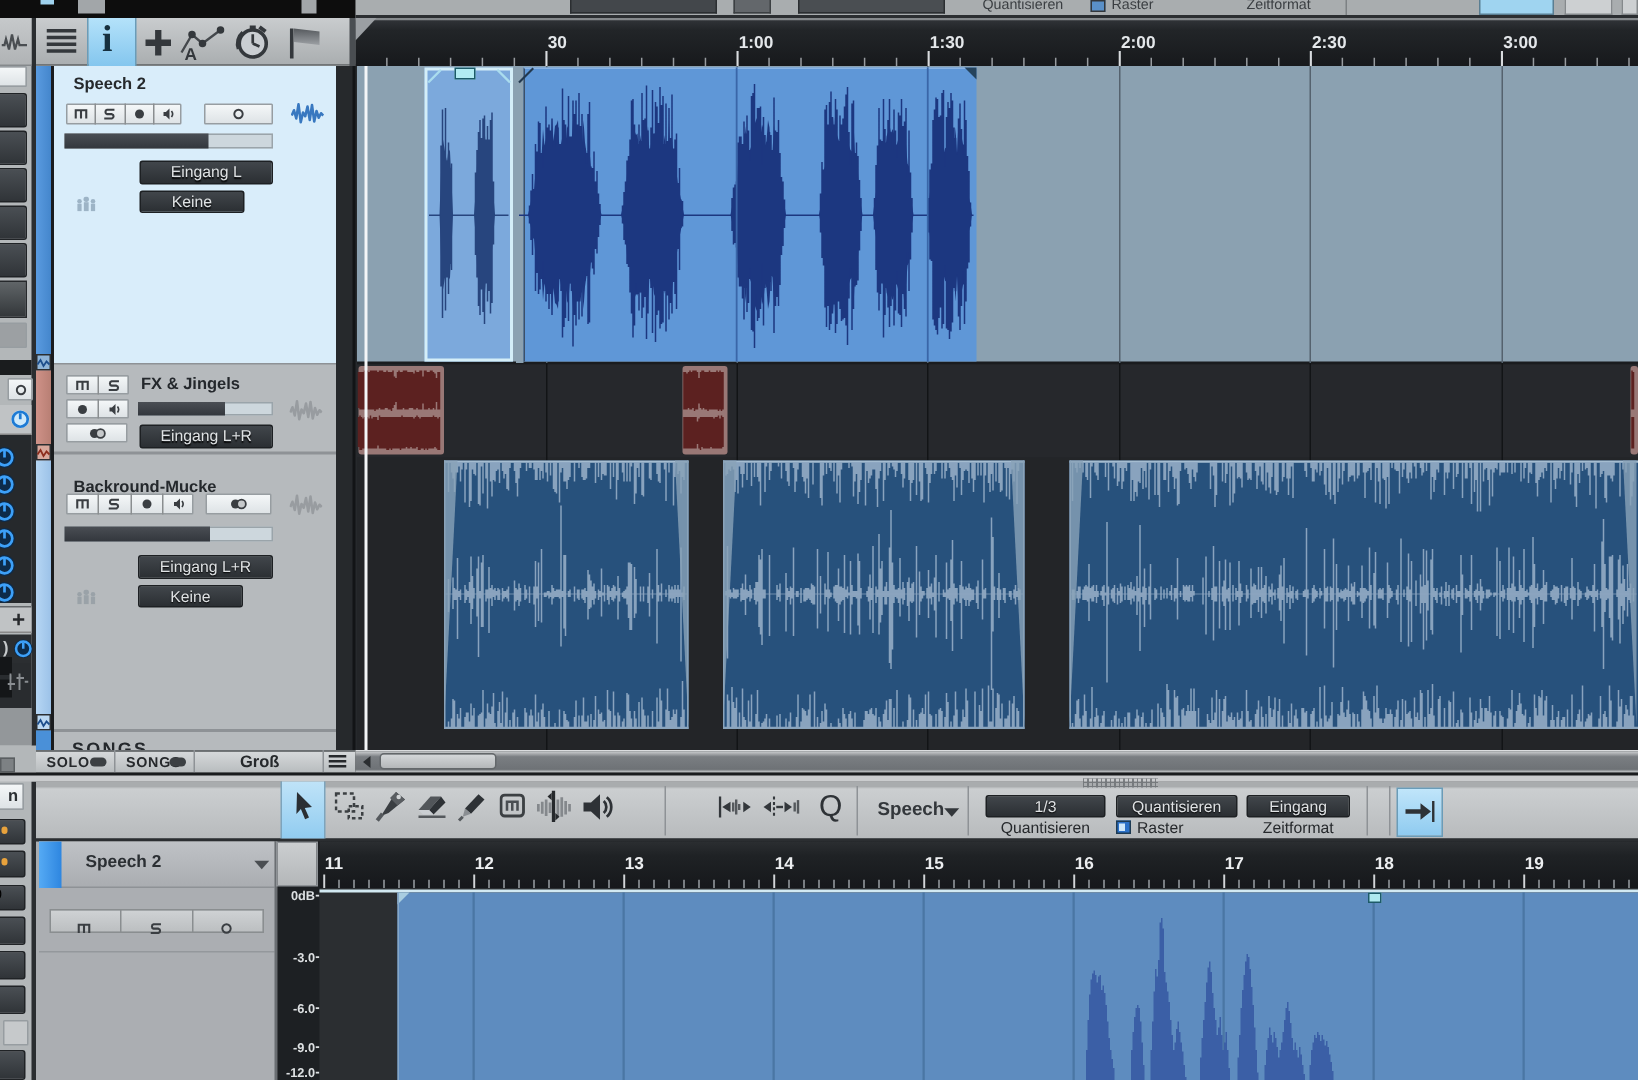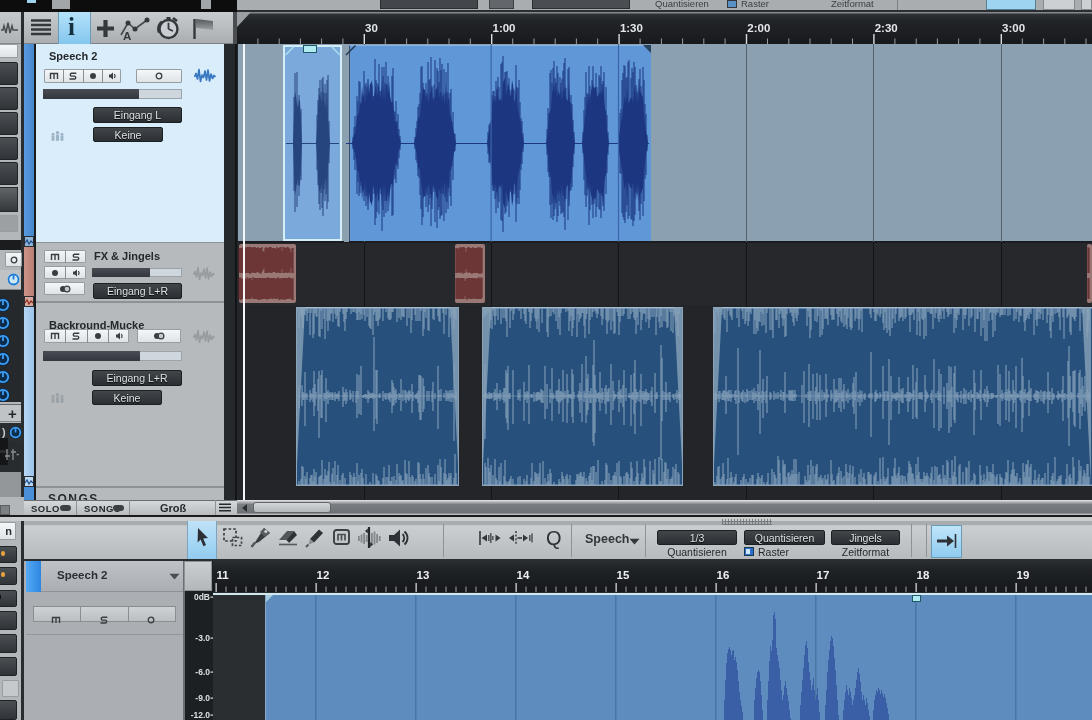--- a/index.html
+++ b/index.html
@@ -546,21 +546,21 @@
 <svg class="abs" style="left:629px;top:538px" width="11" height="7" viewBox="0 0 11 7">
       <path d="M0.5 0.8 H10.5 L5.5 6.5 Z" fill="#33373b"></path>
     </svg>
 <div class="abs" style="left:645px;top:524px;width:1px;height:33px;background:#8e9296"></div>
 <div class="dkb" style="left:657px;top:530px;width:80px;height:15px;font-size:10.5px">1/3</div>
 <div class="abs" style="left:655px;top:546px;width:84px;text-align:center;font-size:10.5px;color:#26292c">Quantisieren</div>
 <div class="dkb" style="left:744px;top:530px;width:81px;height:15px;font-size:10.5px">Quantisieren</div>
 <div class="abs" style="left:744px;top:547px;width:10px;height:9px;background:#2a70c8;border:1px solid #1d3a52"></div>
     <div class="abs" style="left:746px;top:549px;width:4px;height:5px;background:#cde6fa"></div>
 <div class="abs" style="left:758px;top:546px;font-size:10.5px;color:#26292c">Raster</div>
-<div class="dkb" style="left:831px;top:530px;width:69px;height:15px;font-size:10.5px">Jingels</div>
+<div class="dkb" style="left:831px;top:530px;width:69px;height:15px;font-size:10.5px">Eingang</div>
 <div class="abs" style="left:831px;top:546px;width:69px;text-align:center;font-size:10.5px;color:#26292c">Zeitformat</div>
 <div class="abs" style="left:911px;top:524px;width:1px;height:33px;background:#8e9296"></div>
 <div class="abs" style="left:926px;top:524px;width:1px;height:33px;background:#8e9296"></div>
 <div class="abs" style="left:931px;top:525px;width:31px;height:33px;background:linear-gradient(#c0e5fa,#8fcbf0);border:1px solid #6a9cb8"></div>
 <svg class="abs" style="left:936px;top:533px" width="21" height="16" viewBox="0 0 21 16">
       <path d="M1 6.5 H11 V2.5 L18 8 L11 13.5 V9.5 H1 Z" fill="#2e3236"></path>
       <path d="M19.5 1 V15" stroke="#2e3236" stroke-width="1.6"></path>
     </svg>
 <div class="abs" style="left:24px;top:561px;width:161px;height:159px;background:#abaeb2"></div>
 <div class="abs" style="left:26px;top:561px;width:157px;height:31px;background:linear-gradient(#bfc2c6,#aaadb1);border-bottom:1px solid #8e9296"></div>

